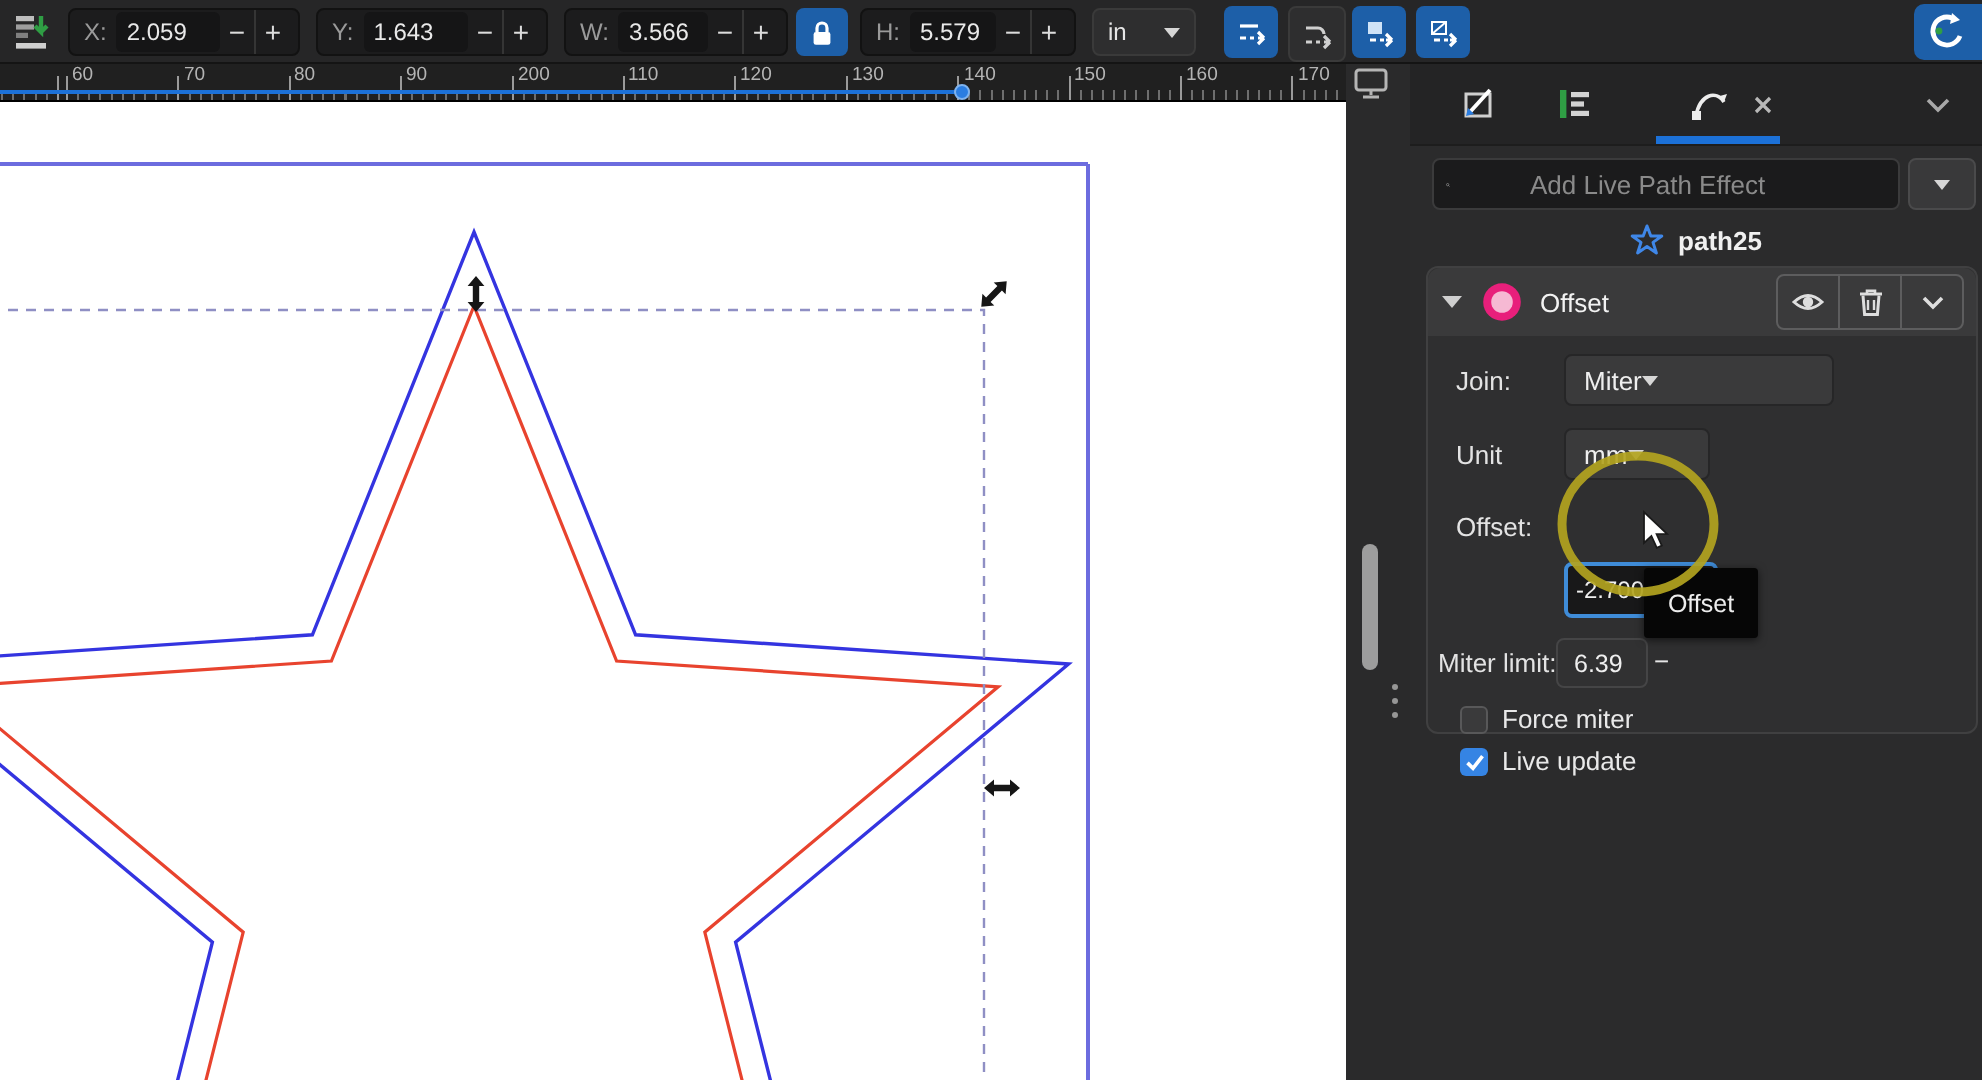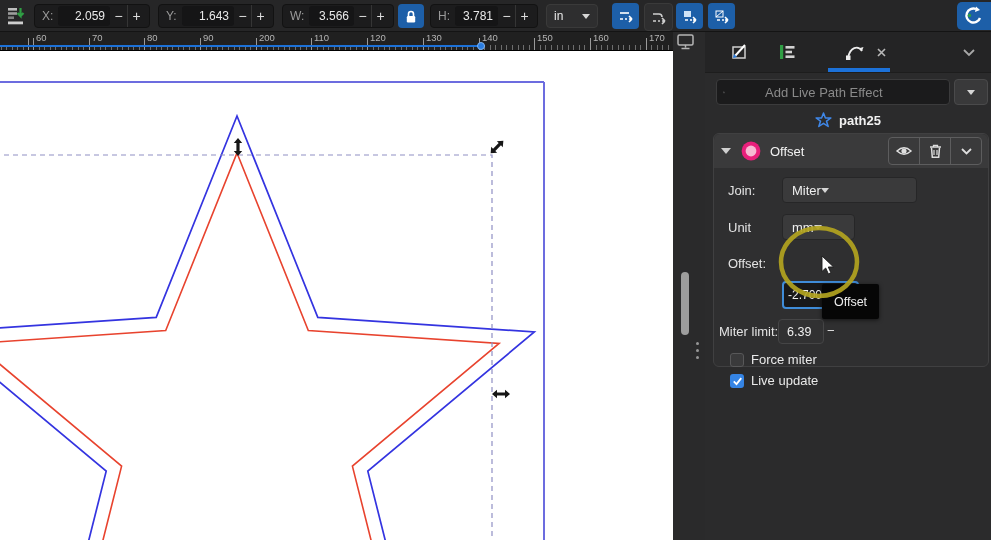--- a/index.html
+++ b/index.html
@@ -10,21 +10,21 @@
 
   
   .toolbar{left:0;top:0;width:991px;height:31px;background:#262627;border-bottom:1px solid #141414;z-index:5;}
   .tbtn{position:absolute;top:3px;width:27px;height:26px;border-radius:4px;display:flex;align-items:center;justify-content:center;}
   .tbtn.blue{background:#1d5fa8;}
   .tbtn.dark{background:#2e2e2f;border:1px solid #3a3a3a;}
   .fgroup{position:absolute;top:4px;height:24px;background:#1c1c1d;border:1px solid #121212;border-radius:4px;
           display:flex;align-items:center;padding:0 4px;box-sizing:border-box;}
   .fgroup .lbl{color:#9a9a9a;font-size:12px;margin:0 5px 0 3px;}
   .fgroup .valbox{flex:1;background:#151516;border-radius:3px;color:#e9e9e9;font-size:12px;
-                  padding:2px 5px;height:16px;line-height:16px;overflow:hidden;text-align:right;}
+                  padding:2px 5px;height:16px;line-height:16px;overflow:hidden;}
   .step{width:17px;text-align:center;color:#dcdcdc;font-size:14px;line-height:22px;cursor:default;}
   .step.plus{border-left:1px solid #353535;}
   .unitdd{position:absolute;top:4px;height:24px;background:#2e2e2f;border:1px solid #3a3a3a;border-radius:4px;
           display:flex;align-items:center;justify-content:space-between;padding:0 7px;box-sizing:border-box;color:#e6e6e6;font-size:12px;gap:7px;}
   .tri{width:0;height:0;border-left:4px solid transparent;border-right:4px solid transparent;border-top:5px solid #d6d6d6;}
 
   
   .rulerwrap{left:0;top:31px;width:673px;height:19px;background:#202020;border-bottom:1px solid #000;z-index:4;}
   .ruler-minor{position:absolute;left:0;bottom:0;width:100%;height:5px;
      background:repeating-linear-gradient(to right,#6e6e6e 0 1px,transparent 1px 5.57px);background-position:33px 0;}
@@ -123,21 +123,21 @@
 
     <div class="tbtn blue" style="left:398px;top:4px;width:26px;height:24px;">
       <svg width="14" height="15" viewBox="0 0 14 15">
         <path d="M4.5,7 V5 a2.5,2.5 0 0 1 5,0 V7" stroke="#ffffff" stroke-width="1.6" fill="none"></path>
         <rect x="2.8" y="7" width="8.4" height="6.4" rx="1.2" fill="#ffffff"></rect>
       </svg>
     </div>
 
     <div class="fgroup" style="left:430px;width:108px;">
       <span class="lbl">H:</span>
-      <span class="valbox">3.781</span>
+      <span class="valbox">5.579</span>
       <span class="step">−</span>
       <span class="step plus">+</span>
     </div>
 
     <div class="unitdd" style="left:546px;width:52px;">
       <span>in</span>
       <span class="tri"></span>
     </div>
 
     <div class="tbtn blue" style="left:612px;">

